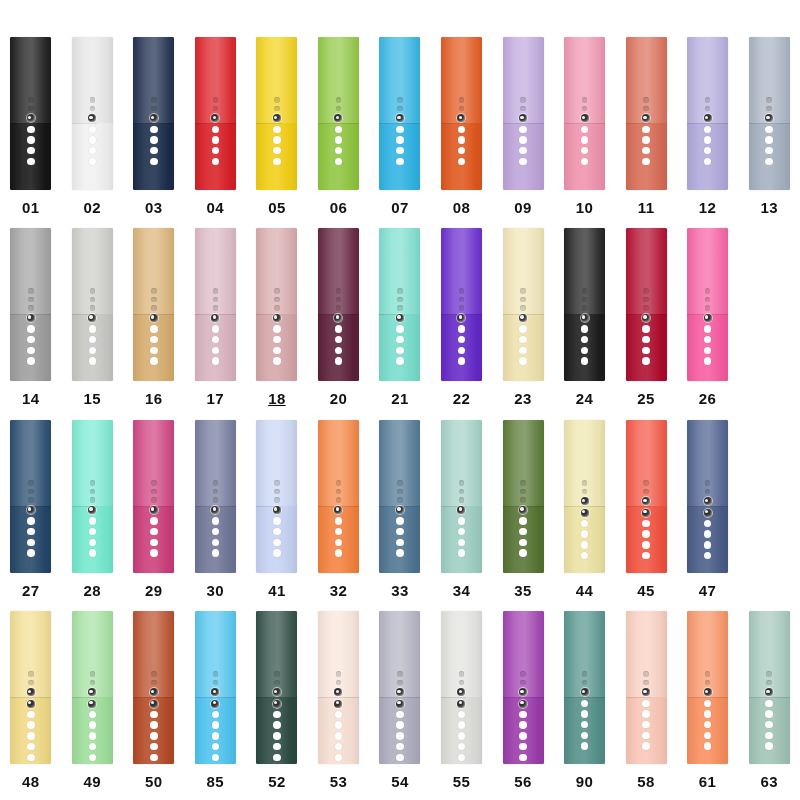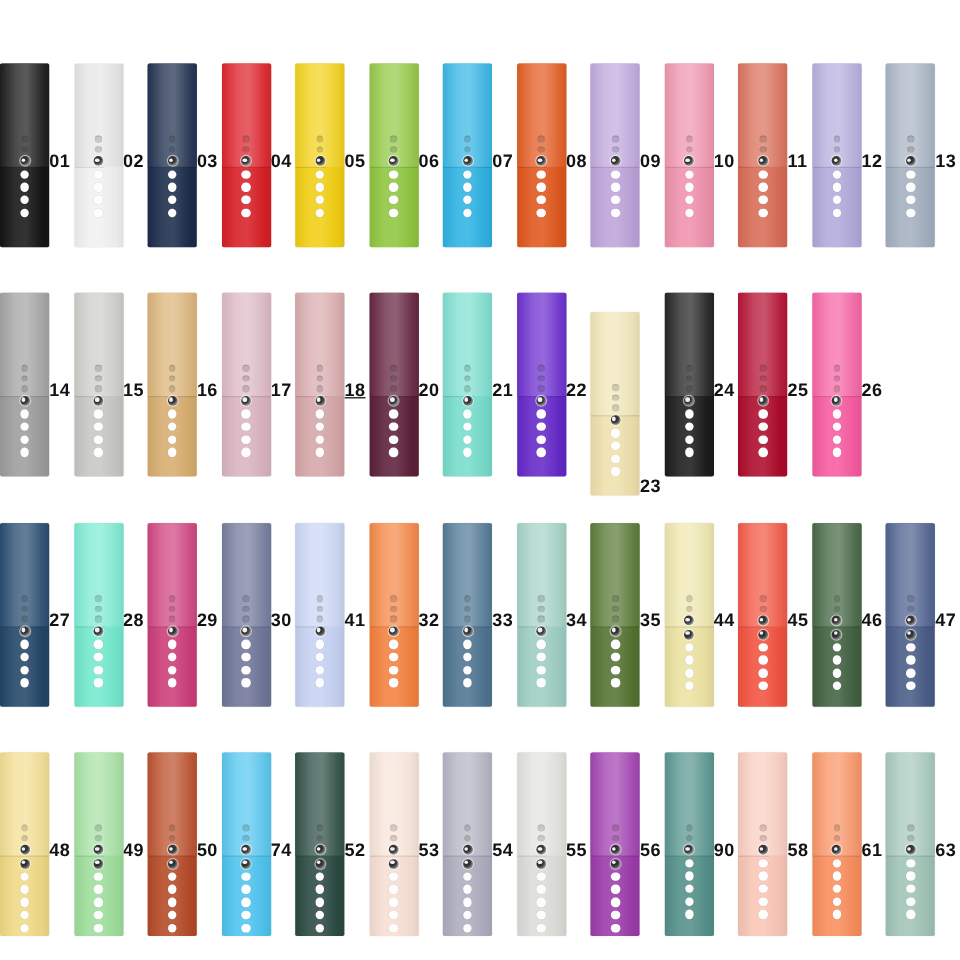--- a/index.html
+++ b/index.html
@@ -28,21 +28,21 @@
     width: 800px;
     display: flex;
     justify-content: flex-start;
   }
 
   .cell {
     position: relative;
     width: 61.6px;
     height: 100%;
     display: flex;
-    flex-direction: row;
+    flex-direction: column;
     align-items: center;
   }
 
   
   .band {
     position: relative;
     width: 41px;
     height: 153px;
     border-radius: 1.5px;
     overflow: hidden;
@@ -523,21 +523,21 @@
             <div class="hole pin"></div>
             <div class="hole open"></div>
             <div class="hole open"></div>
             <div class="hole open"></div>
             <div class="hole open"></div>
           </div>
           <div class="sheen"></div>
         </div>
         <div class="label" style="color: rgb(18, 18, 18);">22</div>
       </div>
-      <div class="cell" style="width: 61.5385px; align-items: flex-end;">
+      <div class="cell" style="width: 61.5385px;">
         <div class="band" style="background: rgb(239, 225, 173);">
           <div class="upper" style="background: rgb(242, 231, 186);"></div>
           <div class="seam"></div>
           <div class="holes" style="top: 60px; gap: 3.2px;">
             <div class="hole dim"></div>
             <div class="hole dim"></div>
             <div class="hole dim"></div>
             <div class="hole pin"></div>
             <div class="hole open"></div>
             <div class="hole open"></div>
@@ -796,38 +796,20 @@
             <div class="hole open"></div>
             <div class="hole open"></div>
             <div class="hole open"></div>
             <div class="hole open"></div>
           </div>
           <div class="sheen"></div>
         </div>
         <div class="label" style="color: rgb(18, 18, 18);">45</div>
       </div>
       <div class="cell" style="width: 61.5385px;">
-        <div class="band" style="background: rgb(64, 97, 63);">
-          <div class="upper" style="background: rgb(73, 107, 72);"></div>
-          <div class="seam"></div>
-          <div class="holes" style="top: 60px; gap: 3.2px;">
-            <div class="hole dim"></div>
-            <div class="hole dim"></div>
-            <div class="hole pin"></div>
-            <div class="hole pin"></div>
-            <div class="hole open"></div>
-            <div class="hole open"></div>
-            <div class="hole open"></div>
-            <div class="hole open"></div>
-          </div>
-          <div class="sheen"></div>
-        </div>
-        <div class="label" style="color: rgb(18, 18, 18);">46</div>
-      </div>
-      <div class="cell" style="width: 61.5385px;">
         <div class="band" style="background: rgb(73, 92, 135);">
           <div class="upper" style="background: rgb(82, 101, 146);"></div>
           <div class="seam"></div>
           <div class="holes" style="top: 60px; gap: 3.2px;">
             <div class="hole dim"></div>
             <div class="hole dim"></div>
             <div class="hole pin"></div>
             <div class="hole pin"></div>
             <div class="hole open"></div>
             <div class="hole open"></div>
@@ -907,21 +889,21 @@
             <div class="hole pin"></div>
             <div class="hole pin"></div>
             <div class="hole open"></div>
             <div class="hole open"></div>
             <div class="hole open"></div>
             <div class="hole open"></div>
             <div class="hole open"></div>
           </div>
           <div class="sheen"></div>
         </div>
-        <div class="label" style="color: rgb(18, 18, 18);">74</div>
+        <div class="label" style="color: rgb(18, 18, 18);">85</div>
       </div>
       <div class="cell" style="width: 61.5385px;">
         <div class="band" style="background: rgb(43, 74, 65);">
           <div class="upper" style="background: rgb(52, 83, 74);"></div>
           <div class="seam short"></div>
           <div class="holes" style="top: 60px; gap: 3.2px;">
             <div class="hole dim"></div>
             <div class="hole dim"></div>
             <div class="hole pin"></div>
             <div class="hole pin"></div>

